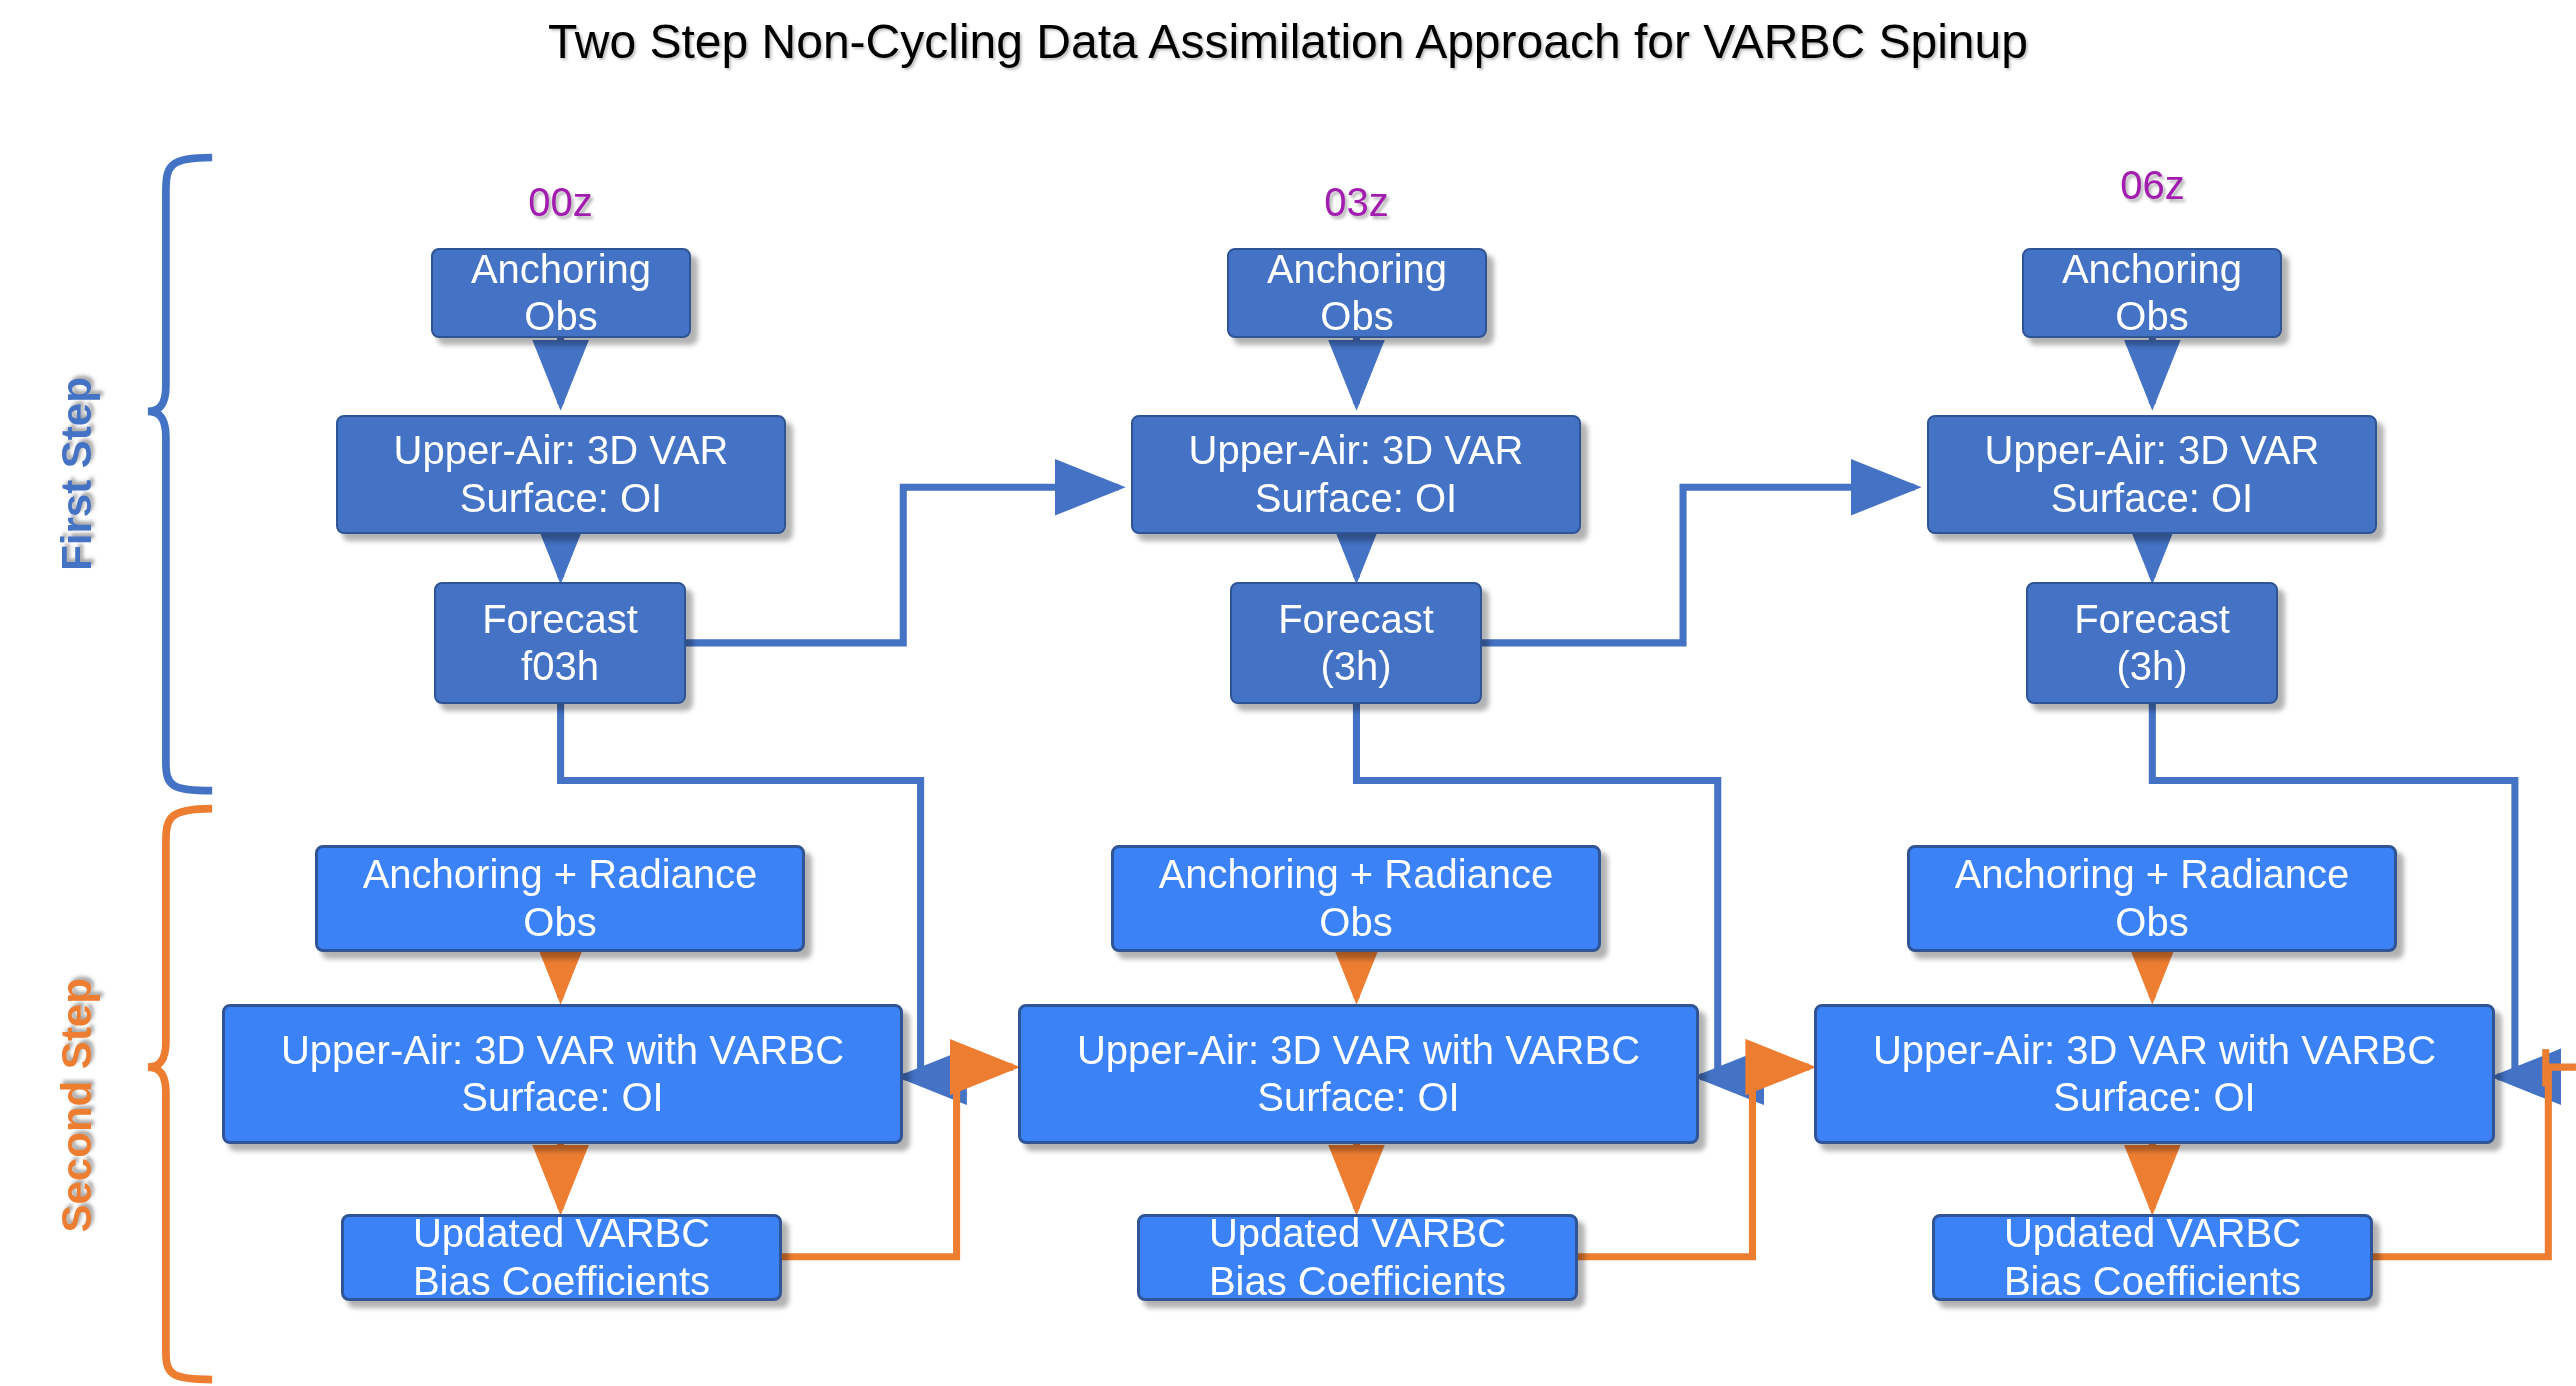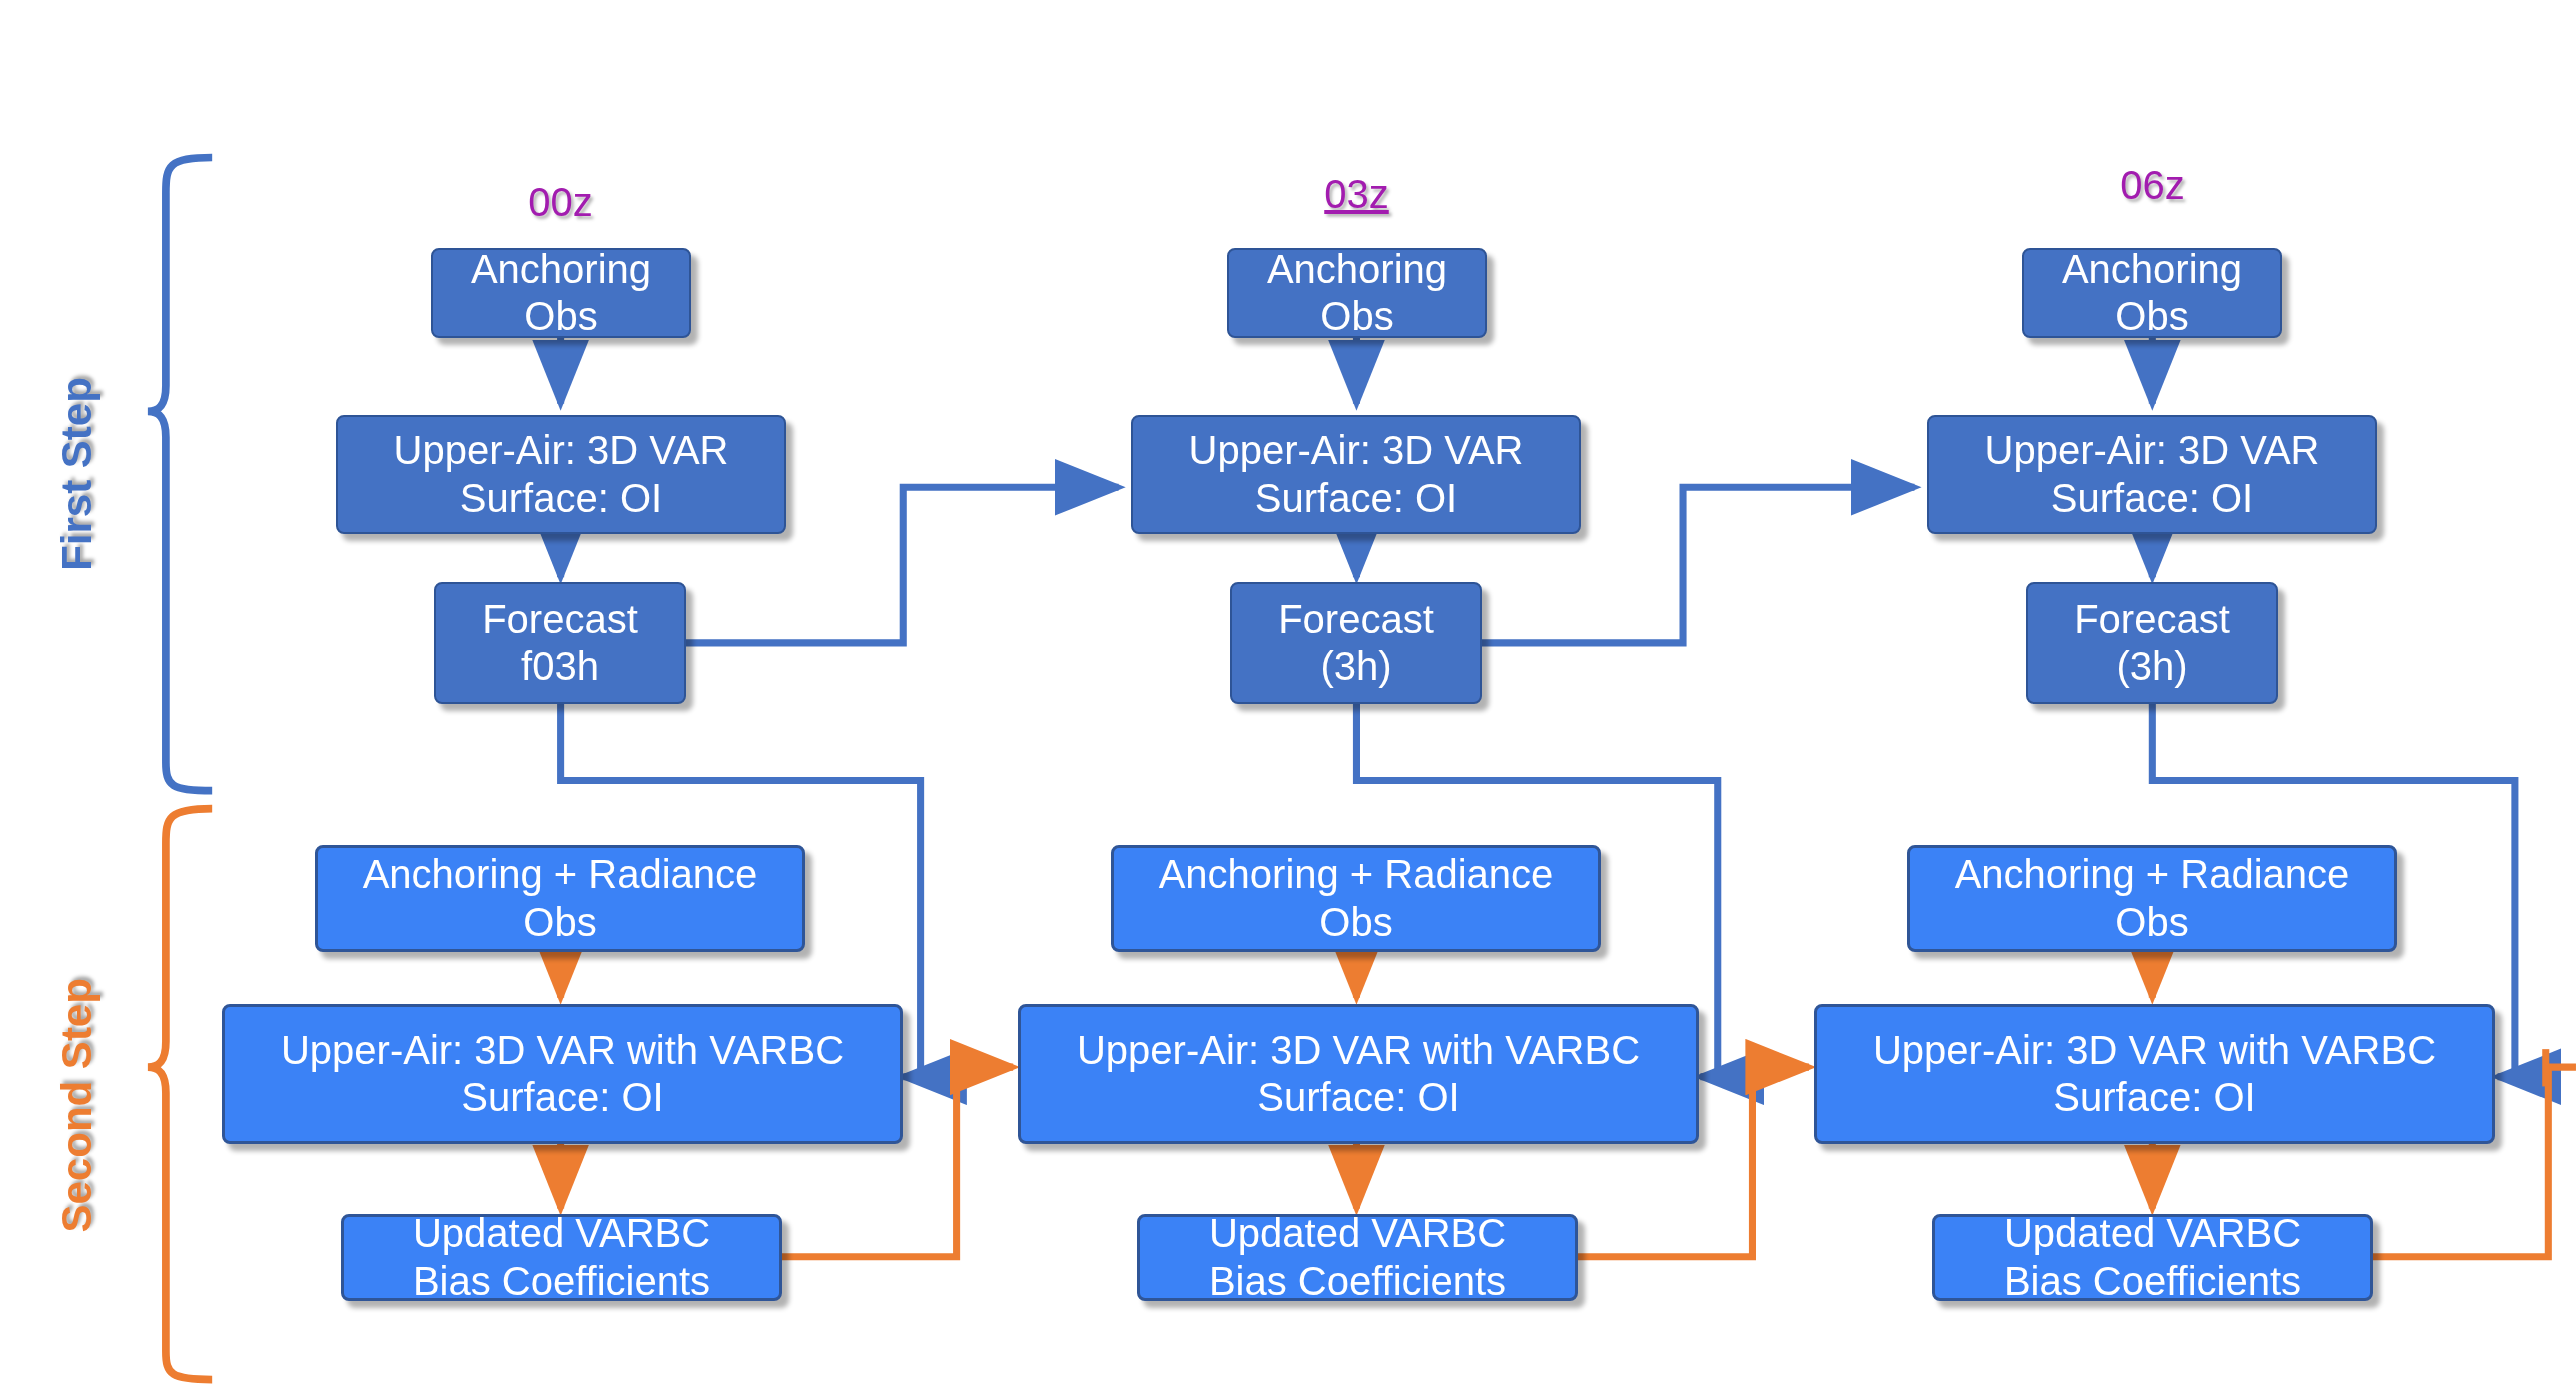--- a/index.html
+++ b/index.html
@@ -31,20 +31,21 @@
 
   #title{position:absolute;z-index:3;top:14px;left:0;width:2576px;
          text-align:center;font-size:48px;color:#000000;
          text-shadow:1.9px 1.9px 2.6px rgba(0,0,0,0.25);}
 </style>
 </head>
 <body>
 
 <div id="stage">
 
+  <div id="title">Two Step Non-Cycling Data Assimilation Approach for VARBC Spinup</div>
 
   <svg id="wires" viewBox="0 0 4007 2156" width="2576" height="1386" xmlns="http://www.w3.org/2000/svg">
     <defs>
       <marker id="ar-blue" markerWidth="10" markerHeight="8" refX="9" refY="4" orient="auto" markerUnits="strokeWidth">
         <path d="M0,0 L10,4 L0,8 z" fill="#4472C4"></path>
       </marker>
       <marker id="ar-orange" markerWidth="10" markerHeight="8" refX="9" refY="4" orient="auto" markerUnits="strokeWidth">
         <path d="M0,0 L10,4 L0,8 z" fill="#ED7D31"></path>
       </marker>
     </defs>
@@ -94,21 +95,21 @@
 
       <path d="M3691,1955 L3964,1955 L3964,1660 L4007,1660"></path>
       <path d="M3960,1632 L3960,1690" stroke-width="11"></path>
     </g>
   </svg>
 
   <div class="steplabel first" style="left:-29px;top:450px;width:212px;text-align:center;transform:rotate(-90deg);">First Step</div>
   <div class="steplabel second" style="left:-39px;top:1093px;width:231px;text-align:center;transform:rotate(-90deg);">Second Step</div>
 
   <div class="colhead" style="left:464px;top:180px;width:193px;">00z</div>
-  <div class="colhead" style="left:1260px;top:172px;width:193px;text-decoration:underline;">03z</div>
+  <div class="colhead" style="left:1260px;top:180px;width:193px;">03z</div>
   <div class="colhead" style="left:2056px;top:163px;width:193px;">06z</div>
 
   <div class="node blue" style="left:431px;top:248px;width:260px;height:90px;">
     <span class="ln">Anchoring</span>
     <span class="ln">Obs</span>
   </div>
   <div class="node blue" style="left:336px;top:415px;width:450px;height:119px;">
     <span class="ln">Upper-Air: 3D VAR</span>
     <span class="ln">Surface: OI</span>
   </div>

